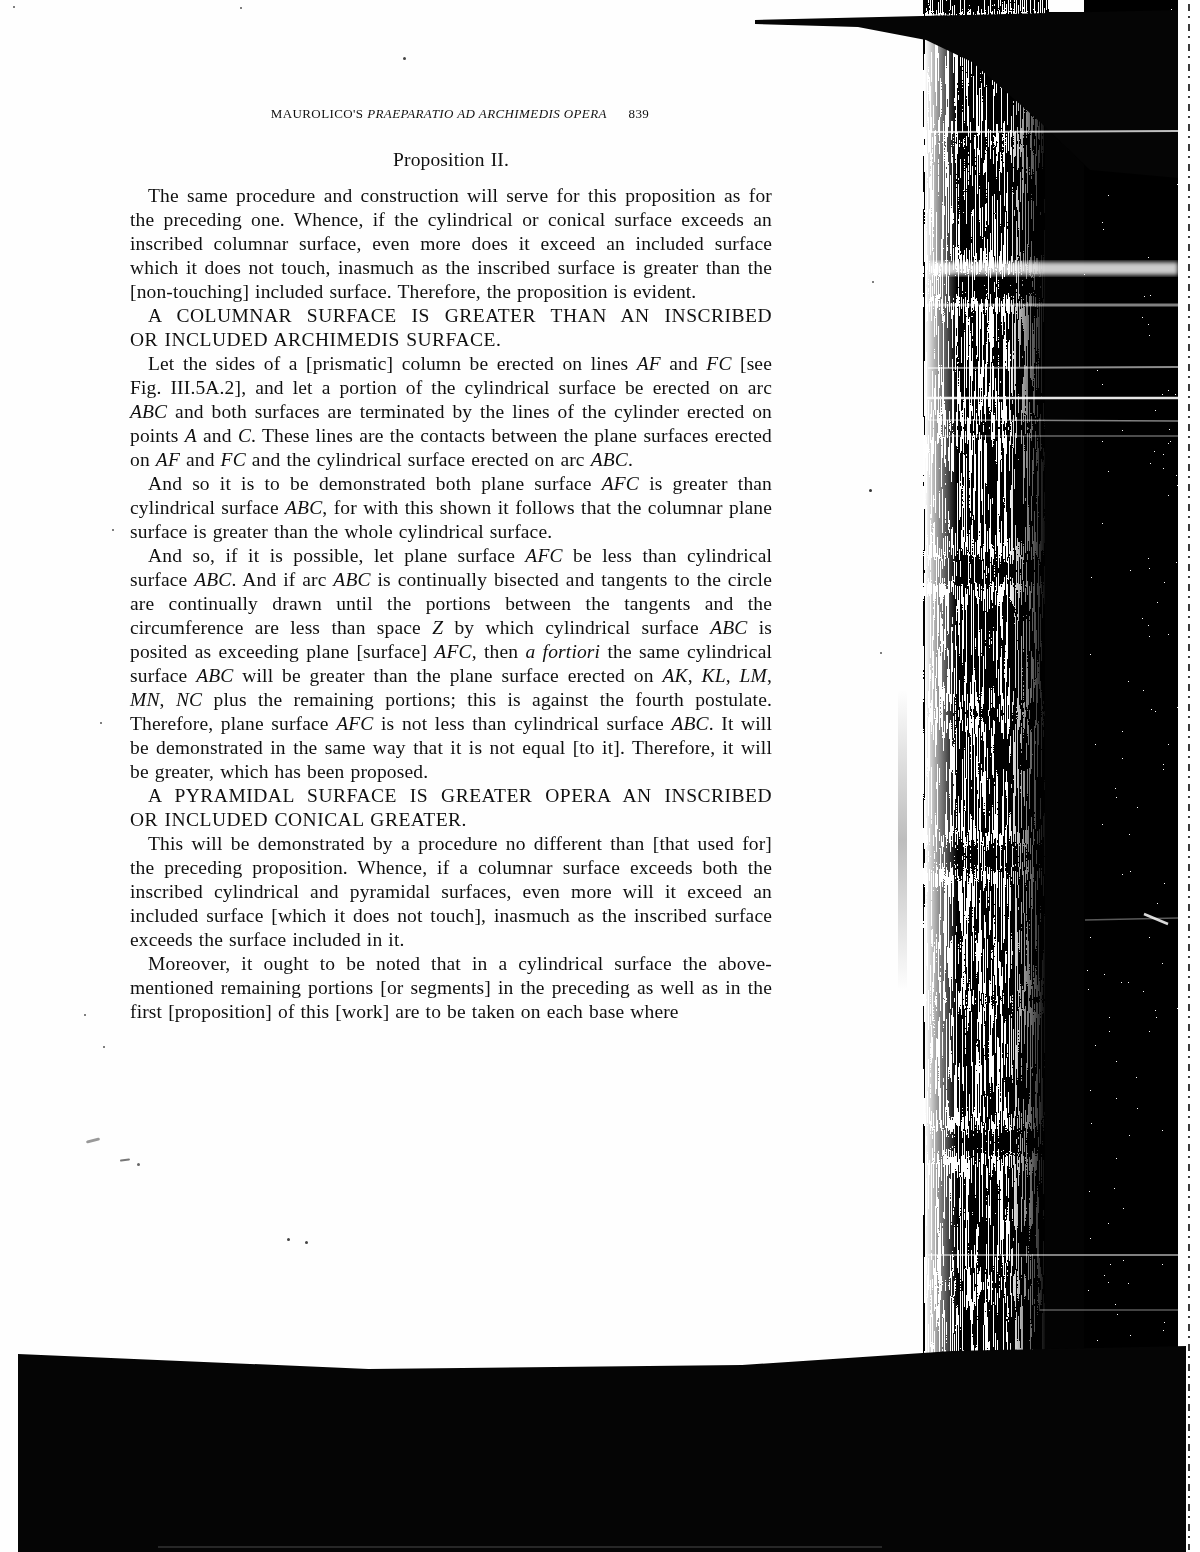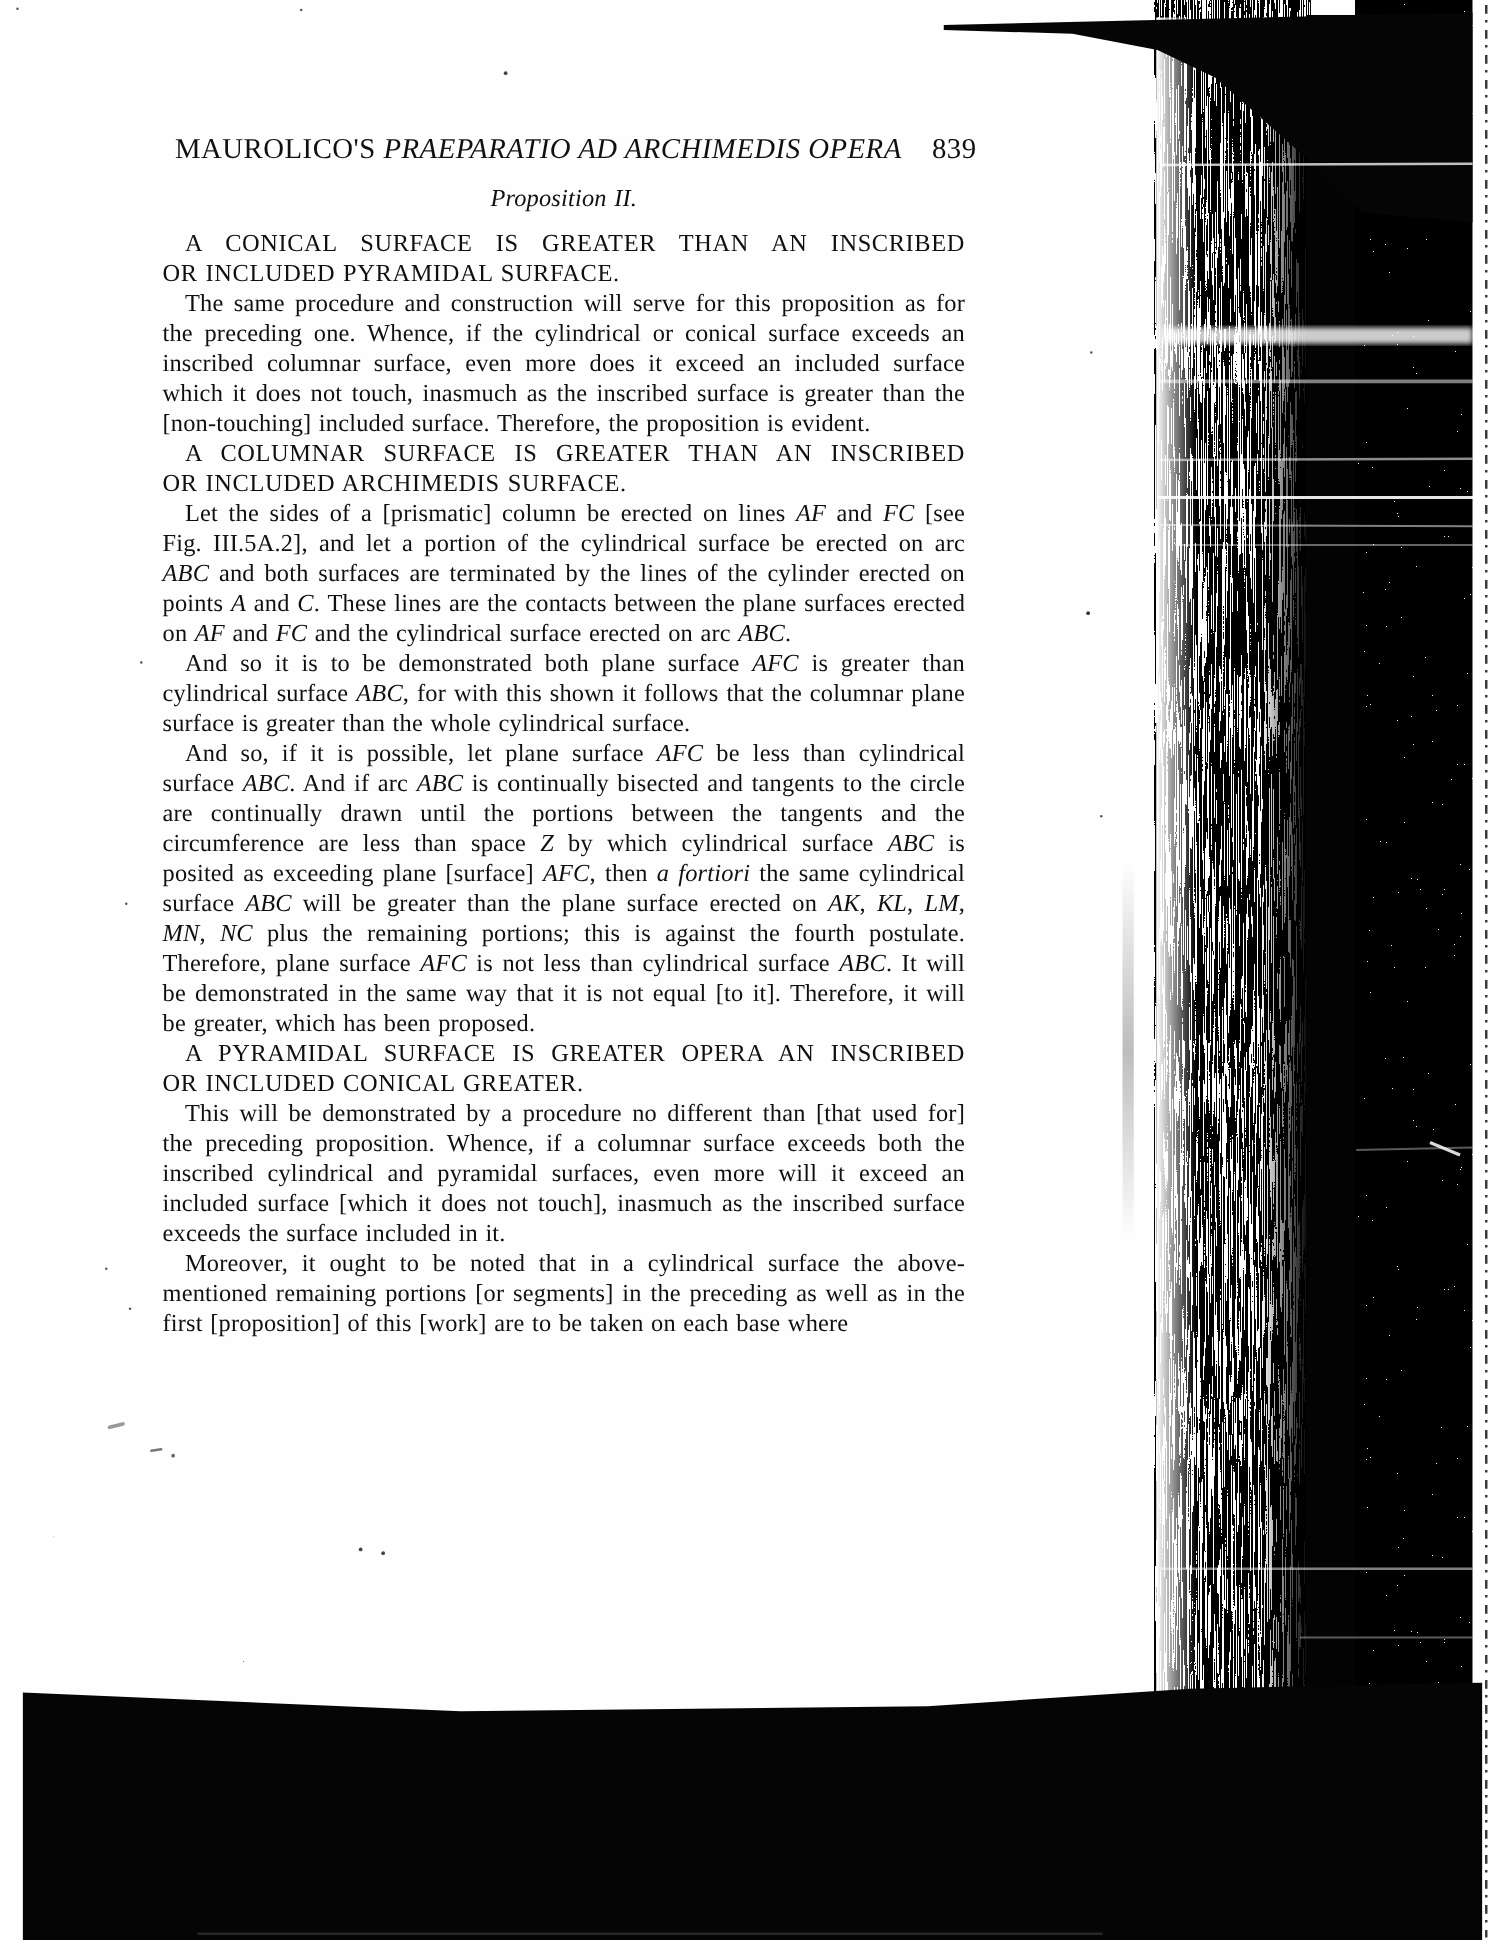--- a/index.html
+++ b/index.html
@@ -3,32 +3,32 @@
 <meta charset="utf-8">
 <style>
   html,body{margin:0;padding:0;background:#e8e8e8;}
   .scan-page{
     position:relative;width:1200px;height:1552px;background:var(--paper,#ffffff);
     overflow:hidden;font-family:"Liberation Serif",serif;color:var(--ink,#101010);
   }
   
   .runhead{
     position:absolute;top:106px;left:140px;width:640px;text-align:center;
-    font-size:23px;letter-spacing:.4px;white-space:nowrap;
+    font-size:13px;letter-spacing:.4px;white-space:nowrap;
   }
   .runhead .ital{font-style:italic;}
   .runhead .pgnum{margin-left:18px;}
   
   .textcol{
     position:absolute;top:148px;left:130px;width:642px;
     font-size:19.5px;line-height:24px;text-align:justify;
     letter-spacing:.15px;word-spacing:1px;
   }
   .prop-title{margin:24px 0 12px;text-align:center;font-weight:normal;font-size:19.5px;}
-  section.prop:first-child .prop-title{margin-top:0;font-style:italic;}
+  section.prop:first-child .prop-title{margin-top:0;}
   .statement{letter-spacing:.5px;}
   .statement .stmt-line{text-align:left;}
   .statement .stmt-line.just{text-align:justify;text-align-last:justify;}
   .statement .stmt-line:first-child{text-indent:18px;}
   p.para{margin:0;text-indent:18px;}
   p.para i{font-style:italic;}
   
   .edge-band{position:absolute;left:740px;top:0;width:460px;height:1552px;}
   .bottom-band{
     position:absolute;left:18px;top:1342px;width:1168px;height:210px;background:#050505;
@@ -54,24 +54,20 @@
   <div class="runhead">
     <span>MAUROLICO'S</span>
     <span> </span>
     <span class="ital">PRAEPARATIO AD ARCHIMEDIS OPERA</span>
     <span class="pgnum">839</span>
   </div>
 
   <div class="textcol">
       <section class="prop">
         <h2 class="prop-title">Proposition II.</h2>
-        <div class="statement">
-          <div class="stmt-line just">A CONICAL SURFACE IS GREATER THAN AN INSCRIBED</div>
-          <div class="stmt-line">OR INCLUDED PYRAMIDAL SURFACE.</div>
-        </div>
         <p class="para"><span>The same procedure and construction will serve for this proposition as for the preceding one. Whence, if the cylindrical or conical surface exceeds an inscribed columnar surface, even more does it exceed an included surface which it does not touch, inasmuch as the inscribed surface is greater than the [non-touching] included surface. Therefore, the proposition is evident.</span></p>
       </section>
       <section class="prop">
         <div class="statement">
           <div class="stmt-line just">A COLUMNAR SURFACE IS GREATER THAN AN INSCRIBED</div>
           <div class="stmt-line">OR INCLUDED ARCHIMEDIS SURFACE.</div>
         </div>
         <p class="para"><span>Let the sides of a [prismatic] column be erected on lines </span><i>AF</i><span> and </span><i>FC</i><span> [see Fig. III.5A.2], and let a portion of the cylindrical surface be erected on arc </span><i>ABC</i><span> and both surfaces are terminated by the lines of the cylinder erected on points </span><i>A</i><span> and </span><i>C</i><span>. These lines are the contacts between the plane surfaces erected on </span><i>AF</i><span> and </span><i>FC</i><span> and the cylindrical surface erected on arc </span><i>ABC</i><span>.</span></p>
         <p class="para"><span>And so it is to be demonstrated both plane surface </span><i>AFC</i><span> is greater than cylindrical surface </span><i>ABC</i><span>, for with this shown it follows that the columnar plane surface is greater than the whole cylindrical surface.</span></p>
         <p class="para"><span>And so, if it is possible, let plane surface </span><i>AFC</i><span> be less than cylindrical surface </span><i>ABC</i><span>. And if arc </span><i>ABC</i><span> is continually bisected and tangents to the circle are continually drawn until the portions between the tangents and the circumference are less than space </span><i>Z</i><span> by which cylindrical surface </span><i>ABC</i><span> is posited as exceeding plane [surface] </span><i>AFC</i><span>, then </span><i>a fortiori</i><span> the same cylindrical surface </span><i>ABC</i><span> will be greater than the plane surface erected on </span><i>AK</i><span>, </span><i>KL</i><span>, </span><i>LM</i><span>, </span><i>MN</i><span>, </span><i>NC</i><span> plus the remaining portions; this is against the fourth postulate. Therefore, plane surface </span><i>AFC</i><span> is not less than cylindrical surface </span><i>ABC</i><span>. It will be demonstrated in the same way that it is not equal [to it]. Therefore, it will be greater, which has been proposed.</span></p>

